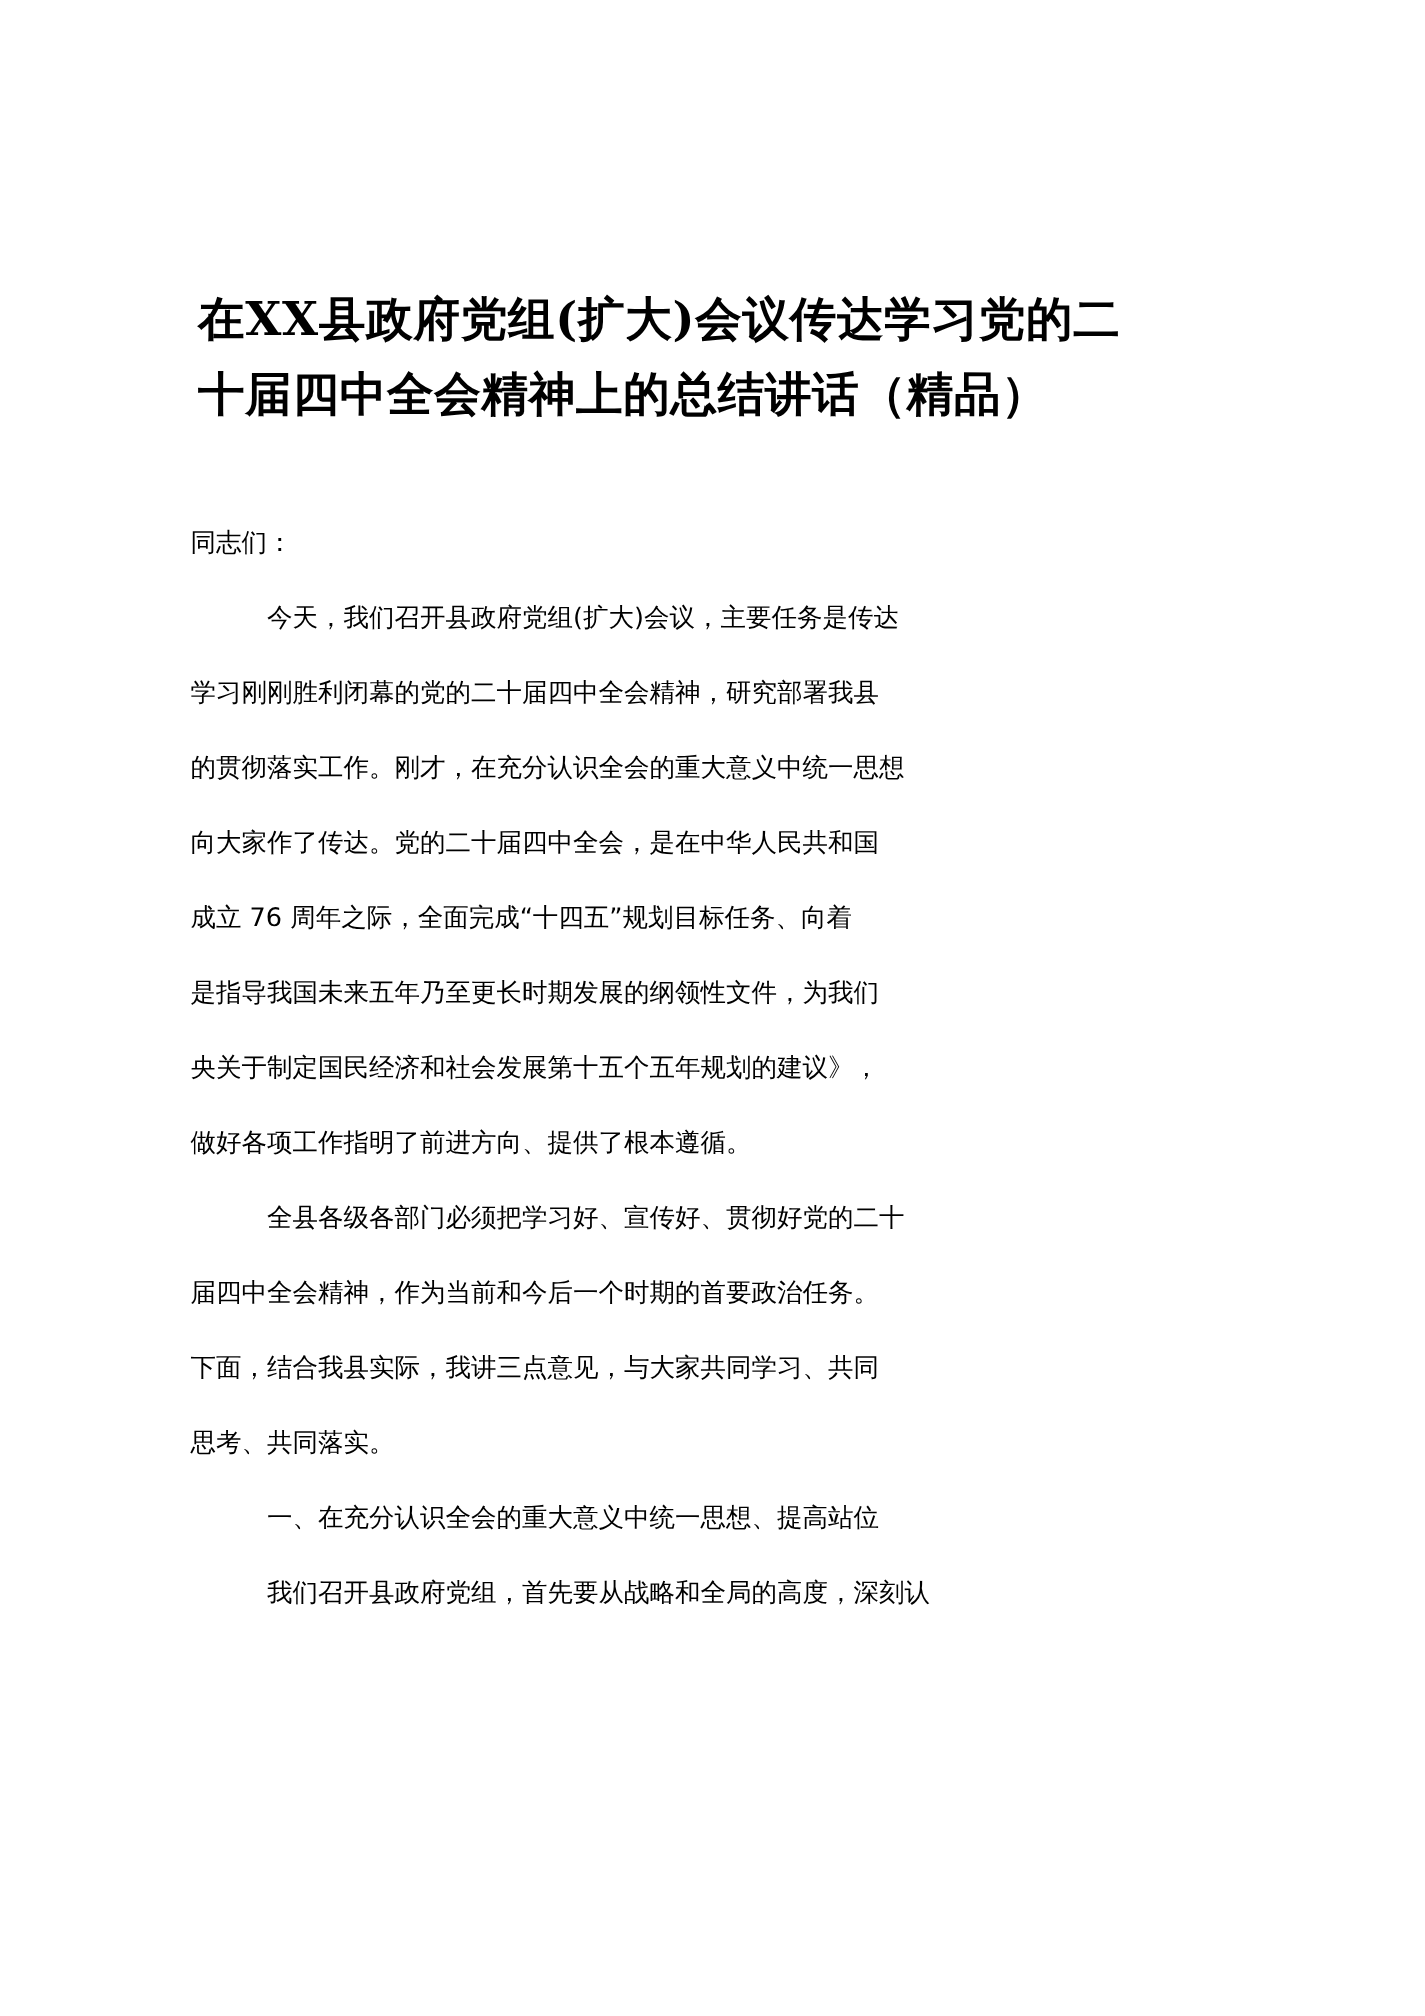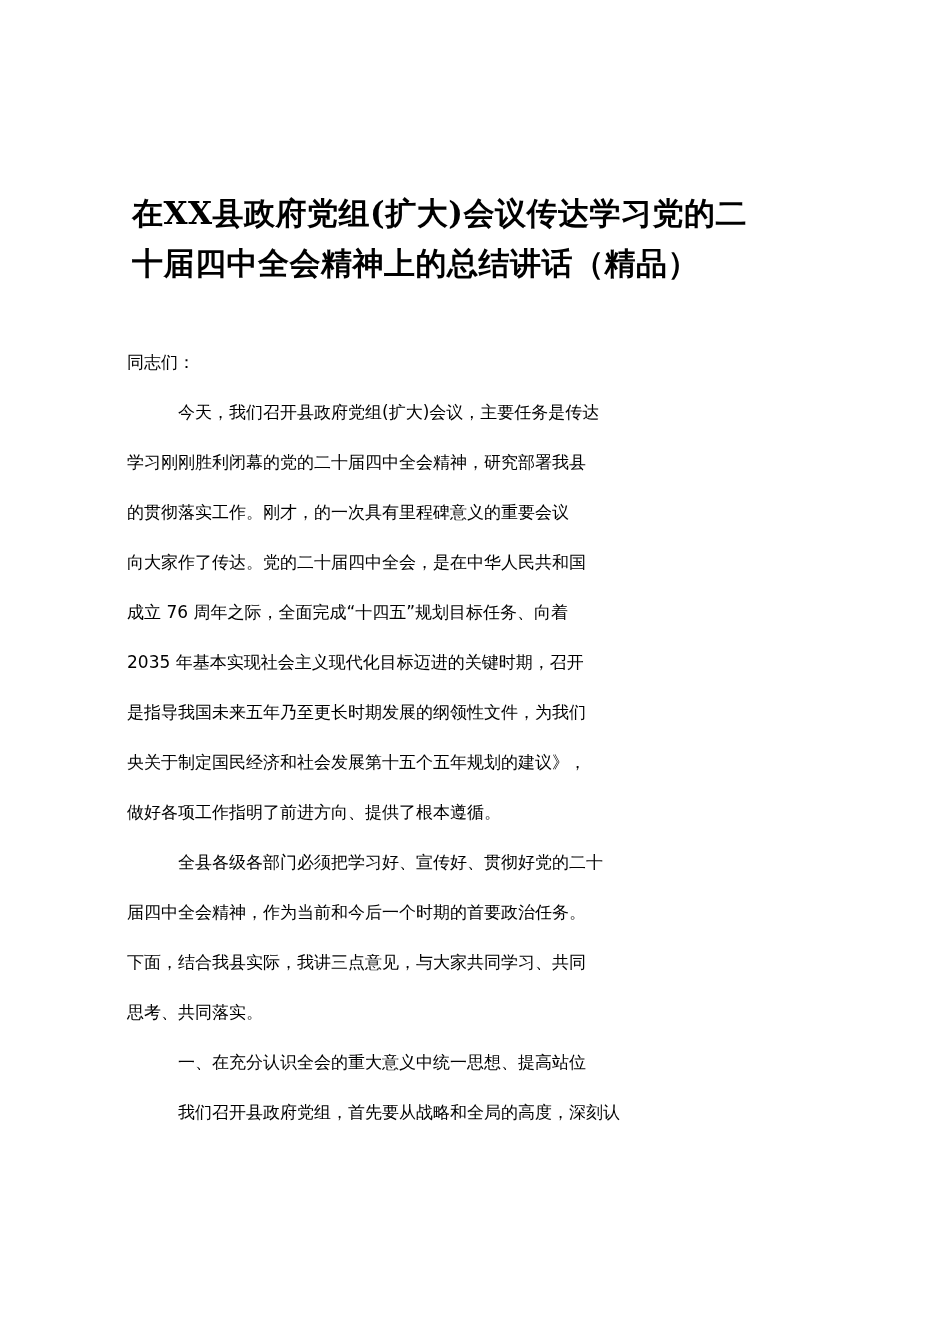--- a/index.html
+++ b/index.html
@@ -70,24 +70,23 @@
     <span class="tline">在XX县政府党组(扩大)会议传达学习党的二</span>
     <span class="tline">十届四中全会精神上的总结讲话（精品）</span>
   </h1>
 
   <div class="body-text">
     <span class="line">同志们：</span>
 
     <div>
       <span class="line indent">今天，我们召开县政府党组(扩大)会议，主要任务是传达</span>
       <span class="line">学习刚刚胜利闭幕的党的二十届四中全会精神，研究部署我县</span>
-      <span class="line">的贯彻落实工作。刚才，的一次具有里程碑意义的重要会议</span>
+      <span class="line">的贯彻落实工作。刚才，在充分认识全会的重大意义中统一思想</span>
       <span class="line">向大家作了传达。党的二十届四中全会，是在中华人民共和国</span>
       <span class="line">成立 76 周年之际，全面完成“十四五”规划目标任务、向着</span>
-      <span class="line">2035 年基本实现社会主义现代化目标迈进的关键时期，召开</span>
       <span class="line">是指导我国未来五年乃至更长时期发展的纲领性文件，为我们</span>
       <span class="line">央关于制定国民经济和社会发展第十五个五年规划的建议》，</span>
       <span class="line">做好各项工作指明了前进方向、提供了根本遵循。</span>
     </div>
 
     <div>
       <span class="line indent">全县各级各部门必须把学习好、宣传好、贯彻好党的二十</span>
       <span class="line">届四中全会精神，作为当前和今后一个时期的首要政治任务。</span>
       <span class="line">下面，结合我县实际，我讲三点意见，与大家共同学习、共同</span>
       <span class="line">思考、共同落实。</span>

